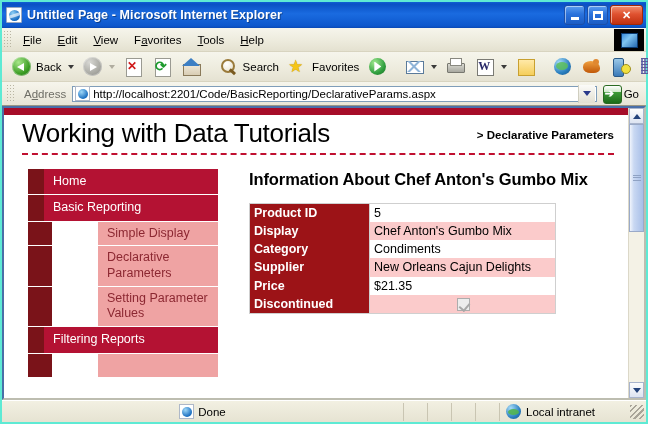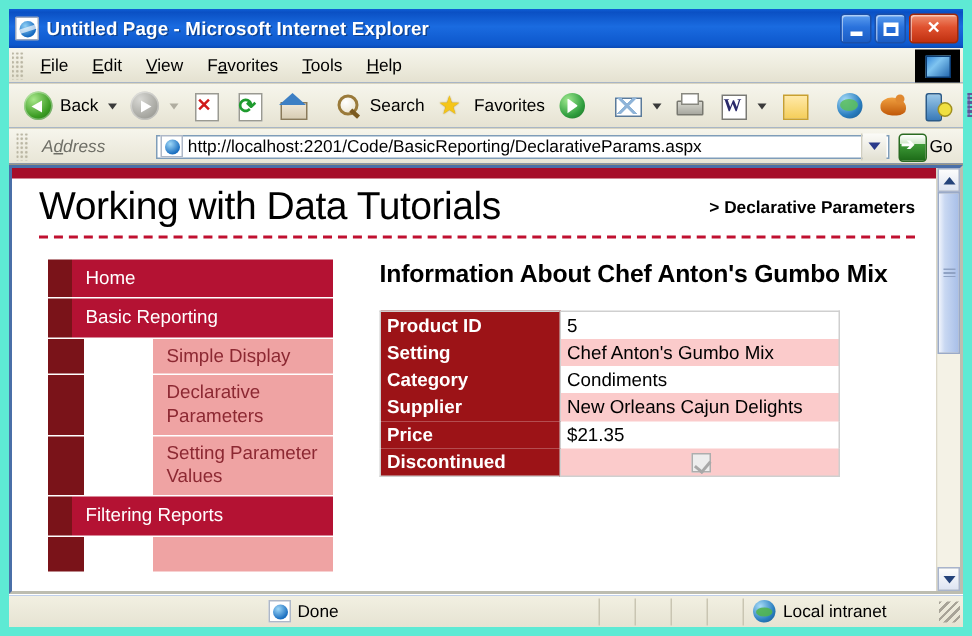--- a/index.html
+++ b/index.html
@@ -9,21 +9,21 @@
     overflow: hidden;
     font-family: "Liberation Sans", sans-serif;
     background: #0A246A;
   }
 
   
   .window {
     position: absolute; left: 0; top: 0;
     width: 648px; height: 424px;
     background: #0B4DC8;
-    border: 6px solid #5eead4;
+    border: 2px solid #5eead4;
     display: flex; flex-direction: column;
   }
 
   
   .titlebar {
     height: 26px; flex: 0 0 26px;
     background: linear-gradient(180deg,#0F5FD6 0%,#0A50C4 8%,#1A6BE0 45%,#0D57CC 92%,#0A49B4 100%);
     display: flex; align-items: center;
     padding: 0 2px 0 4px;
     position: relative;
@@ -272,26 +272,26 @@
   }
 
   
   .addressbar {
     height: 24px; flex: 0 0 24px;
     background: linear-gradient(180deg,#F6F5EC,#E8E5D6);
     display: flex; align-items: center;
     padding: 0 3px; gap: 3px;
     border-bottom: 1px solid #9A9684;
   }
-  .addr-label { font-size: 11.5px; color: #6E6E66; padding: 0 3px; white-space: nowrap; font-style: italic; }
+  .addr-label { font-size: 11.5px; color: #6E6E66; padding: 0 3px; white-space: nowrap; }
   .addr-field {
     flex: 1 1 auto; height: 16px;
     background: #fff; border: 1px solid #7F9DB9;
     display: flex; align-items: center; gap: 3px;
-    padding: 0 1px 0 2px; min-width: 0; margin-left: 28px;
+    padding: 0 1px 0 2px; min-width: 0;
   }
   .addr-ico {
     width: 15px; height: 15px; flex: 0 0 15px; position: relative;
     background: #fff; border: 1px solid #AEB8C8;
   }
   .addr-ico::before {
     content: ""; position: absolute; left: 1.5px; top: 1.5px;
     width: 10px; height: 10px; border-radius: 50%;
     background: radial-gradient(circle at 35% 30%, #9FD8F8, #1B6FC0 70%);
   }
@@ -662,21 +662,21 @@
 
         <div class="main">
           <h2>Information About Chef Anton's Gumbo Mix</h2>
           <table class="data-table">
             <tbody>
               <tr>
                 <td class="dt-label">Product ID</td>
                 <td class="dt-value">5</td>
               </tr>
               <tr class="row-alt">
-                <td class="dt-label">Setting</td>
+                <td class="dt-label">Display</td>
                 <td class="dt-value">Chef Anton's Gumbo Mix</td>
               </tr>
               <tr>
                 <td class="dt-label">Category</td>
                 <td class="dt-value">Condiments</td>
               </tr>
               <tr class="row-alt">
                 <td class="dt-label">Supplier</td>
                 <td class="dt-value">New Orleans Cajun Delights</td>
               </tr>

